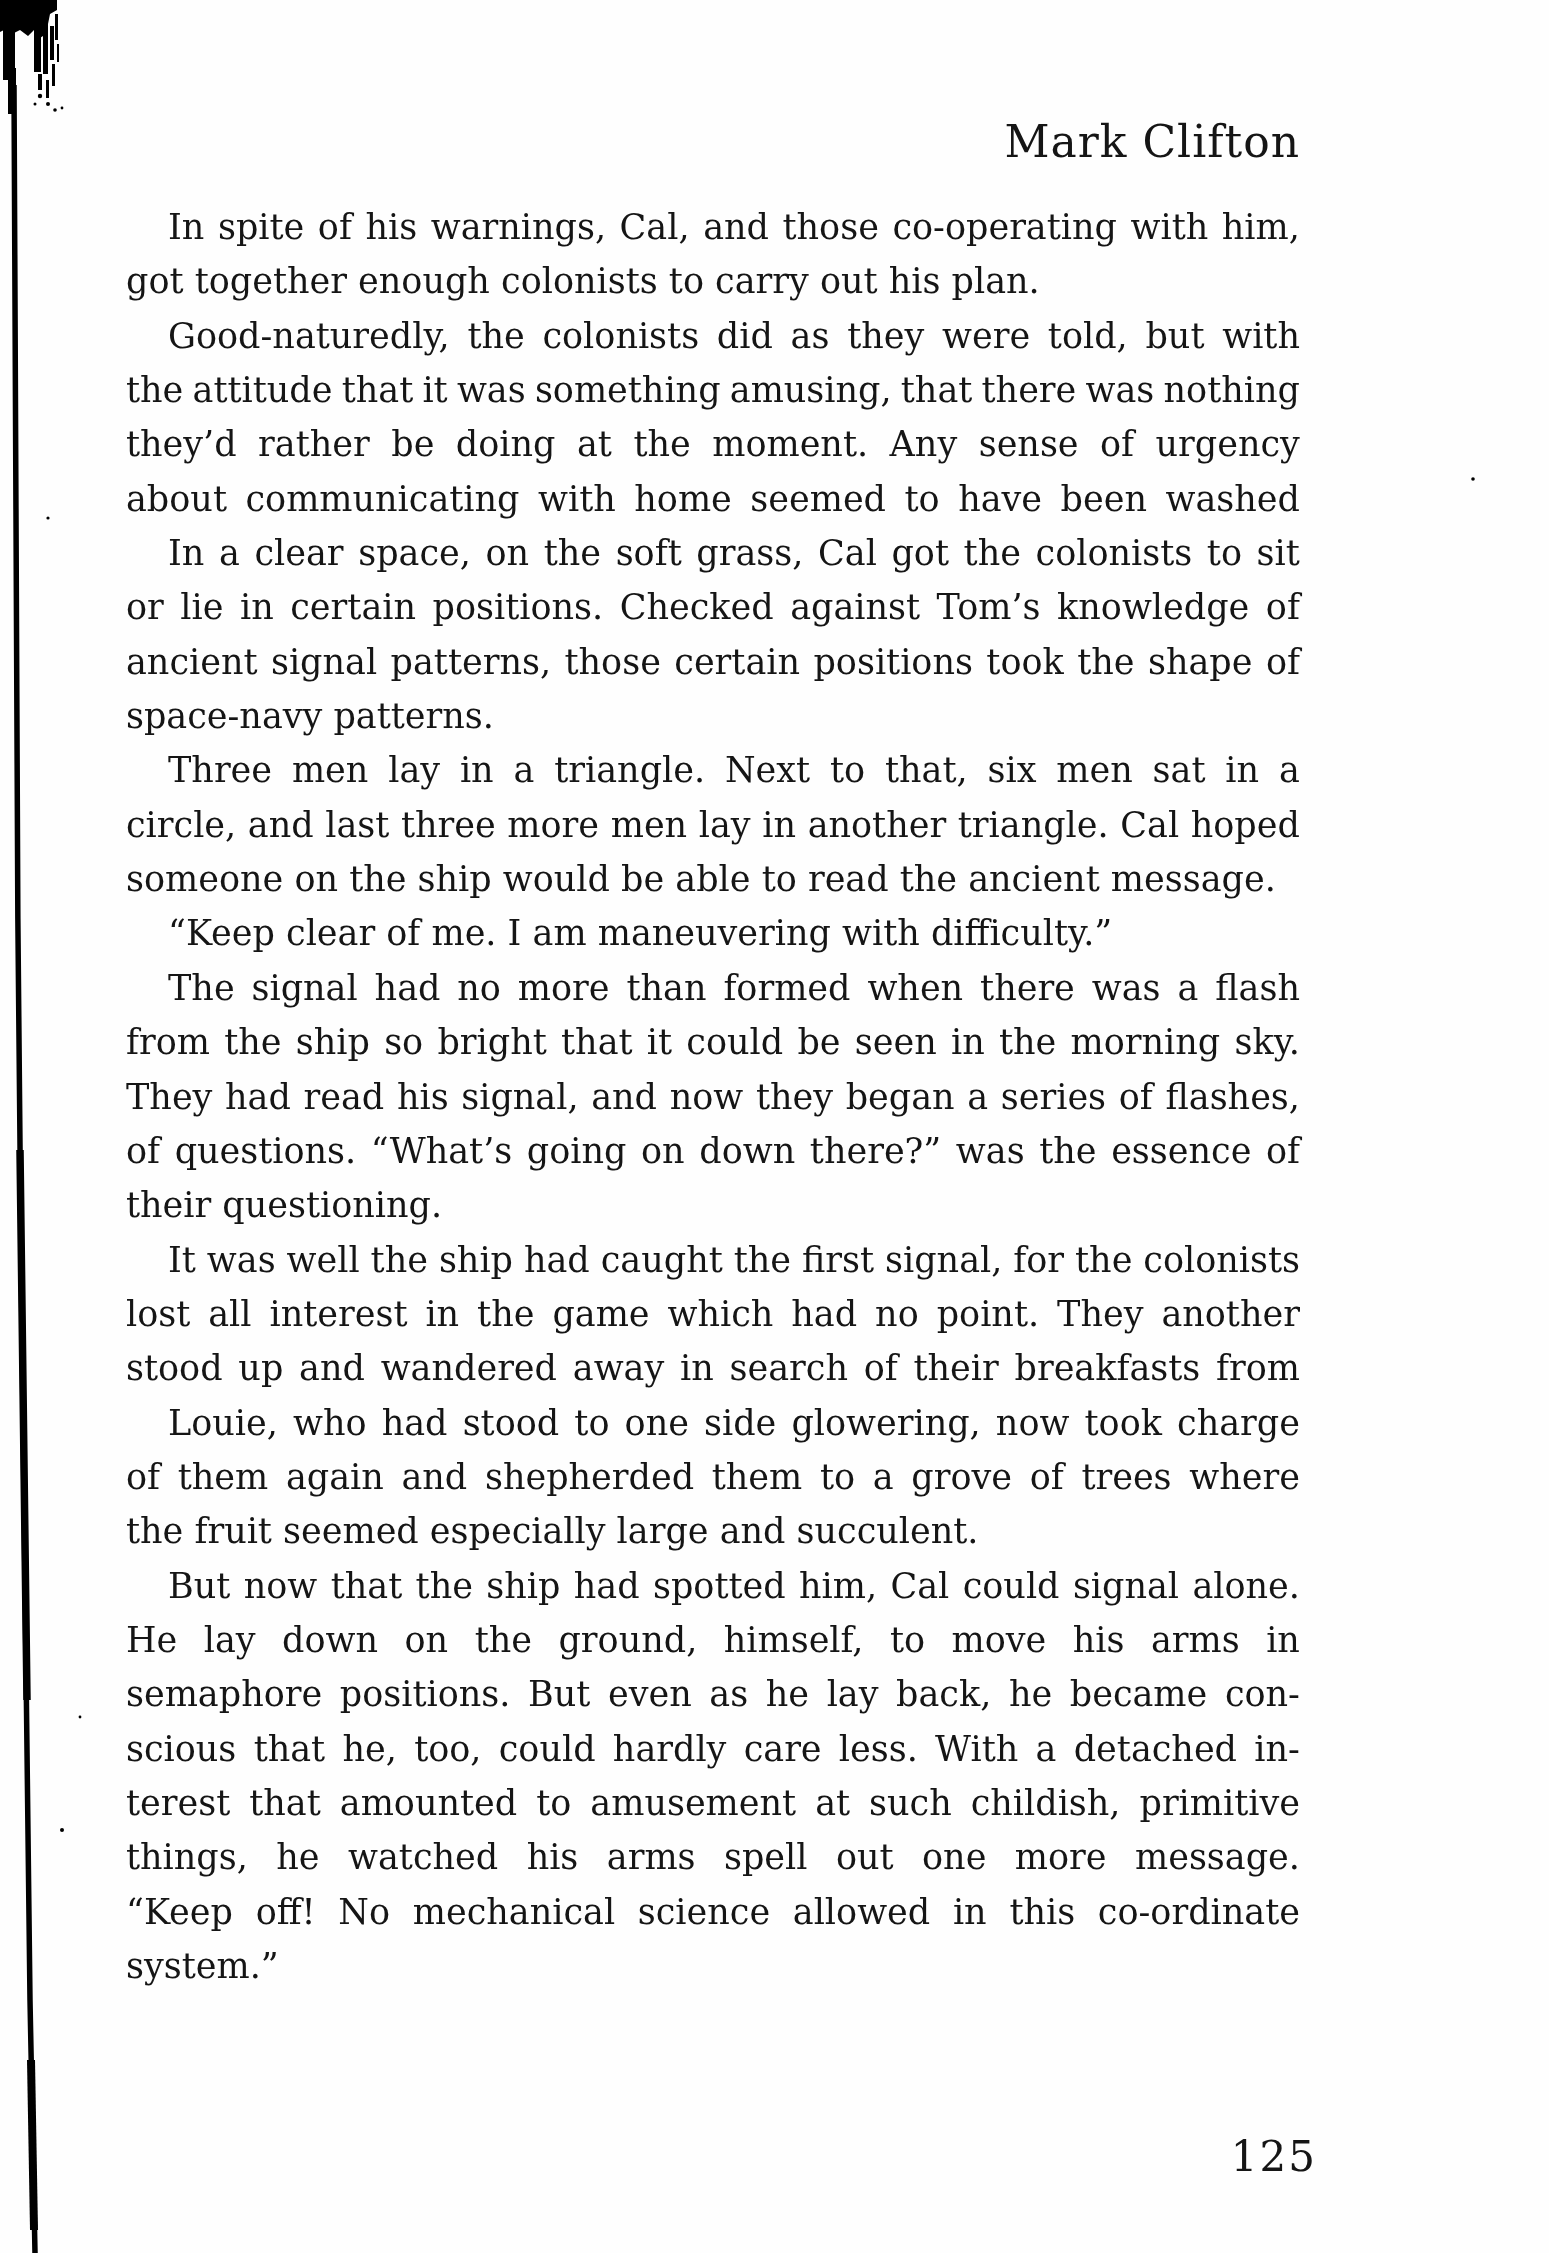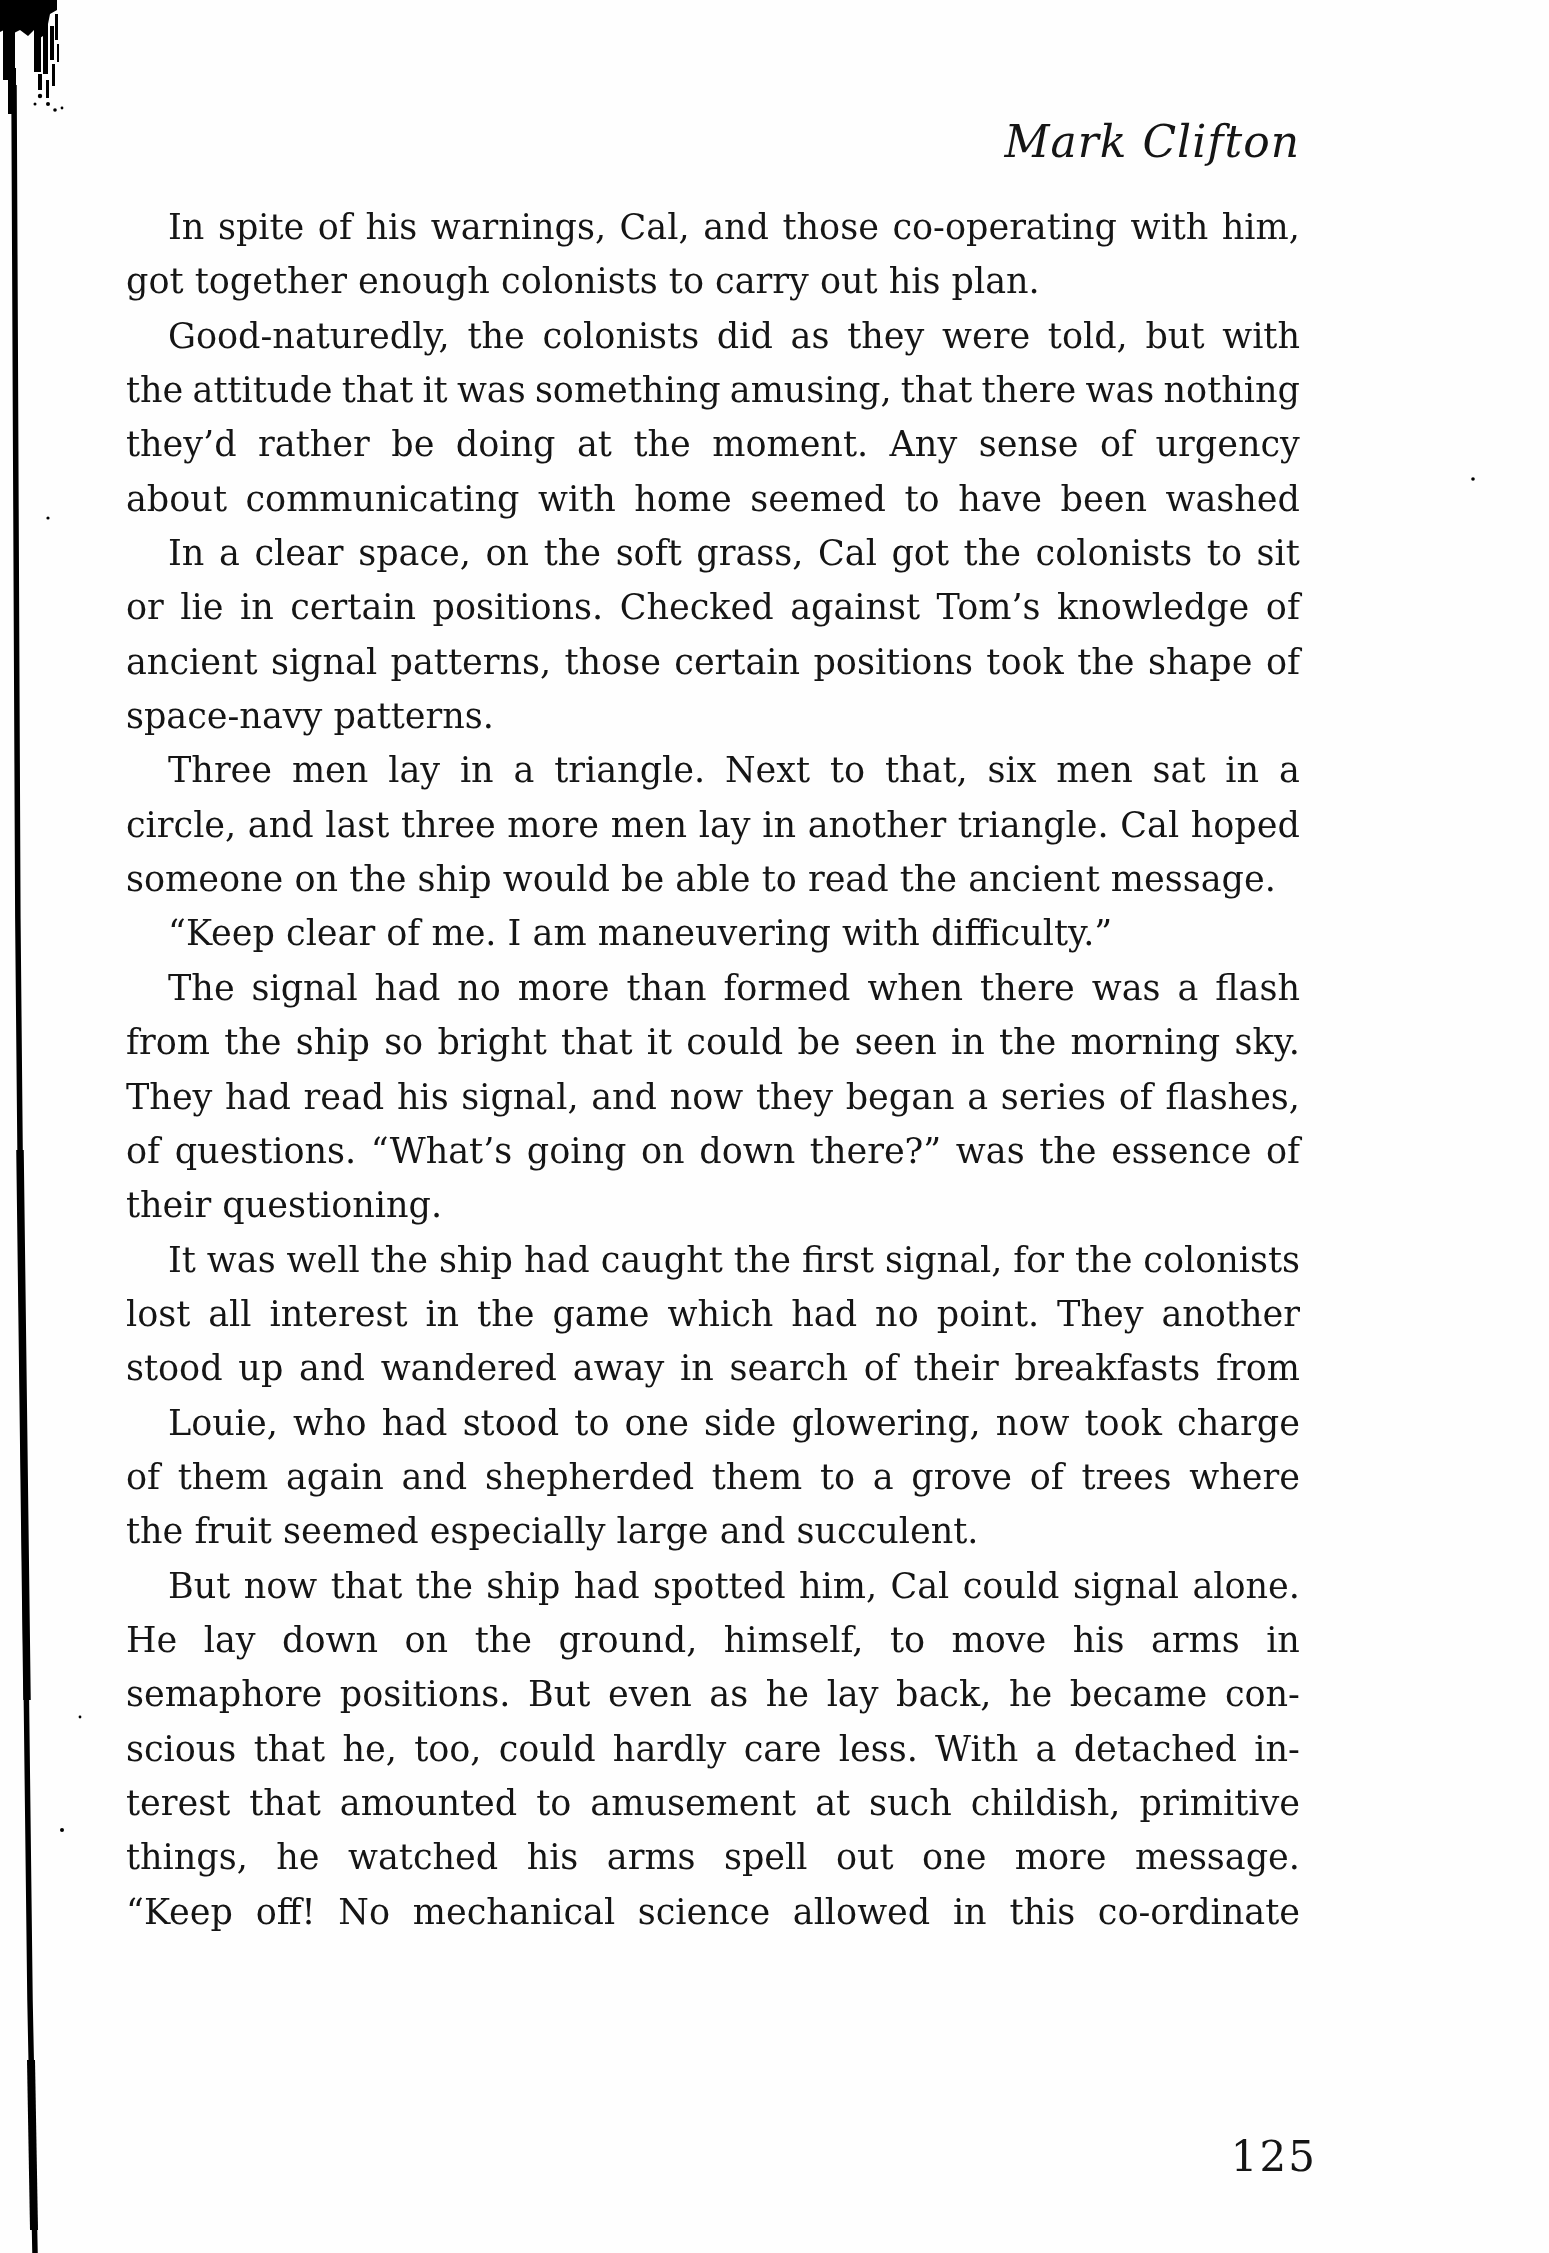--- a/index.html
+++ b/index.html
@@ -16,21 +16,20 @@
   .artifact-svg {
     position: absolute; left: 0; top: 0;
     width: 1549px; height: 2253px;
     pointer-events: none;
   }
 
   .author-header {
     position: absolute;
     left: 126px; top: 116px; width: 1174px;
     text-align: right;
-    font-style: italic;
     font-size: 44px;
     letter-spacing: 1px;
     white-space: nowrap;
   }
 
   .book-text {
     position: absolute;
     left: 126px; top: 200px; width: 1174px;
   }
   .paragraph { margin: 0; }
@@ -466,18 +465,19 @@
           <span>“Keep</span>
           <span>off!</span>
           <span>No</span>
           <span>mechanical</span>
           <span>science</span>
           <span>allowed</span>
           <span>in</span>
           <span>this</span>
           <span>co-ordinate</span>
         </div>
+        <div class="line">system.”</div>
       </div>
     </div>
 
   <div class="page-number">125</div>
 
 </div>
 
 </body></html>

